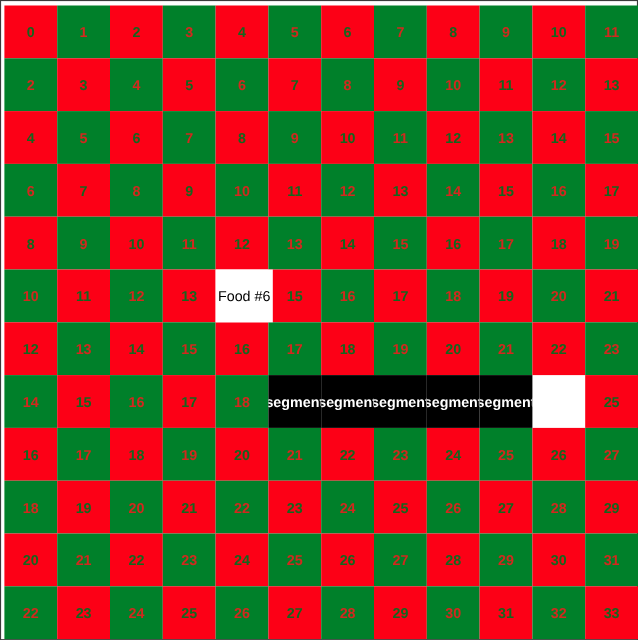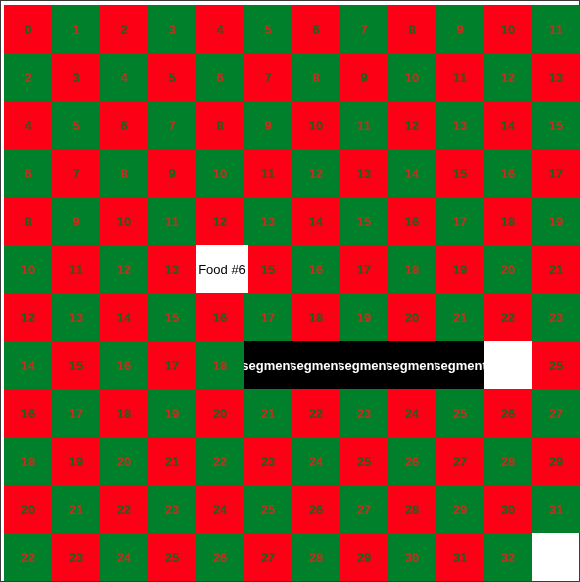--- a/index.html
+++ b/index.html
@@ -212,20 +212,21 @@
       <div class="cell red" style="left: 48px; top: 528px;">23</div>
       <div class="cell green" style="left: 96px; top: 528px;">24</div>
       <div class="cell red" style="left: 144px; top: 528px;">25</div>
       <div class="cell green" style="left: 192px; top: 528px;">26</div>
       <div class="cell red" style="left: 240px; top: 528px;">27</div>
       <div class="cell green" style="left: 288px; top: 528px;">28</div>
       <div class="cell red" style="left: 336px; top: 528px;">29</div>
       <div class="cell green" style="left: 384px; top: 528px;">30</div>
       <div class="cell red" style="left: 432px; top: 528px;">31</div>
       <div class="cell green" style="left: 480px; top: 528px;">32</div>
+      <div class="cell red" style="left: 528px; top: 528px;">33</div>
       <div class="overlay-cell food-cell" style="left: 192px; top: 240px;">Food #6</div>
       <div class="overlay-cell snake-cell" style="left: 240px; top: 336px;">segment</div>
       <div class="overlay-cell snake-cell" style="left: 288px; top: 336px;">segment</div>
       <div class="overlay-cell snake-cell" style="left: 336px; top: 336px;">segment</div>
       <div class="overlay-cell snake-cell" style="left: 384px; top: 336px;">segment</div>
       <div class="overlay-cell snake-cell" style="left: 432px; top: 336px;">segment</div>
     </div>
 </div>
 
 </body></html>

